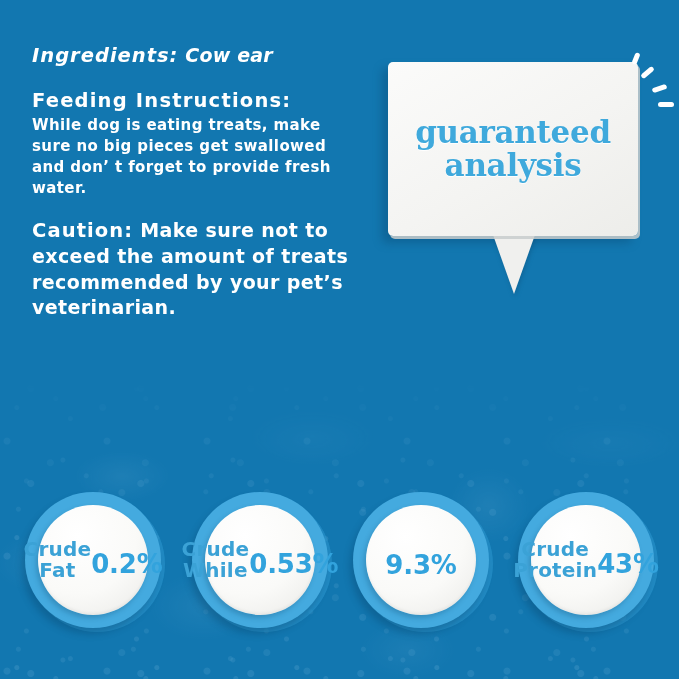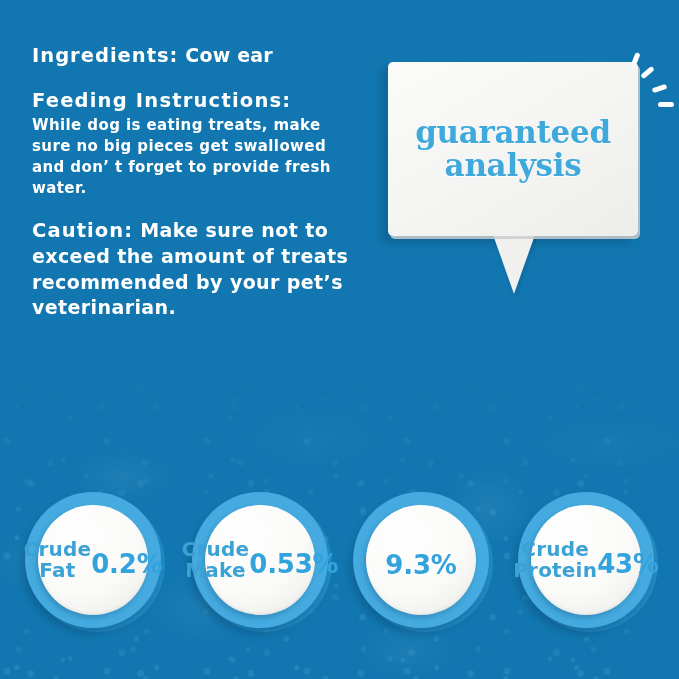--- a/index.html
+++ b/index.html
@@ -67,20 +67,21 @@
   .para:last-child{margin-bottom:1px;}
   .lbl{
     font-weight:bold;
     letter-spacing:.4px;
   }
   .ingredients-line{
     font-size:19px;line-height:1.25;
     font-weight:600;
     letter-spacing:.2px;
     white-space:nowrap;
+    font-style:italic;
   }
   .ingredients-line .lbl{font-size:19.5px;letter-spacing:1px;}
   .block-head{
     display:block;
     font-size:19.5px;
     font-weight:bold;
     letter-spacing:1.2px;
     line-height:1.3;
     margin-bottom:1px;
     margin-top:12px;
@@ -253,21 +254,21 @@
         <div class="c-value">0.2%</div>
       </div>
     </div>
 
     <div class="circle" style="left:192px;top:4px;">
       <div class="back-ring"></div>
       <div class="ring"></div>
       <div class="disc">
         <div class="c-label">
           <span>Crude</span>
-          <span>Make</span>
+          <span>While</span>
         </div>
         <div class="c-value">0.53%</div>
       </div>
     </div>
 
     <div class="circle single" style="left:353px;top:4px;">
       <div class="back-ring"></div>
       <div class="ring"></div>
       <div class="disc">
         <div class="c-value">9.3%</div>

